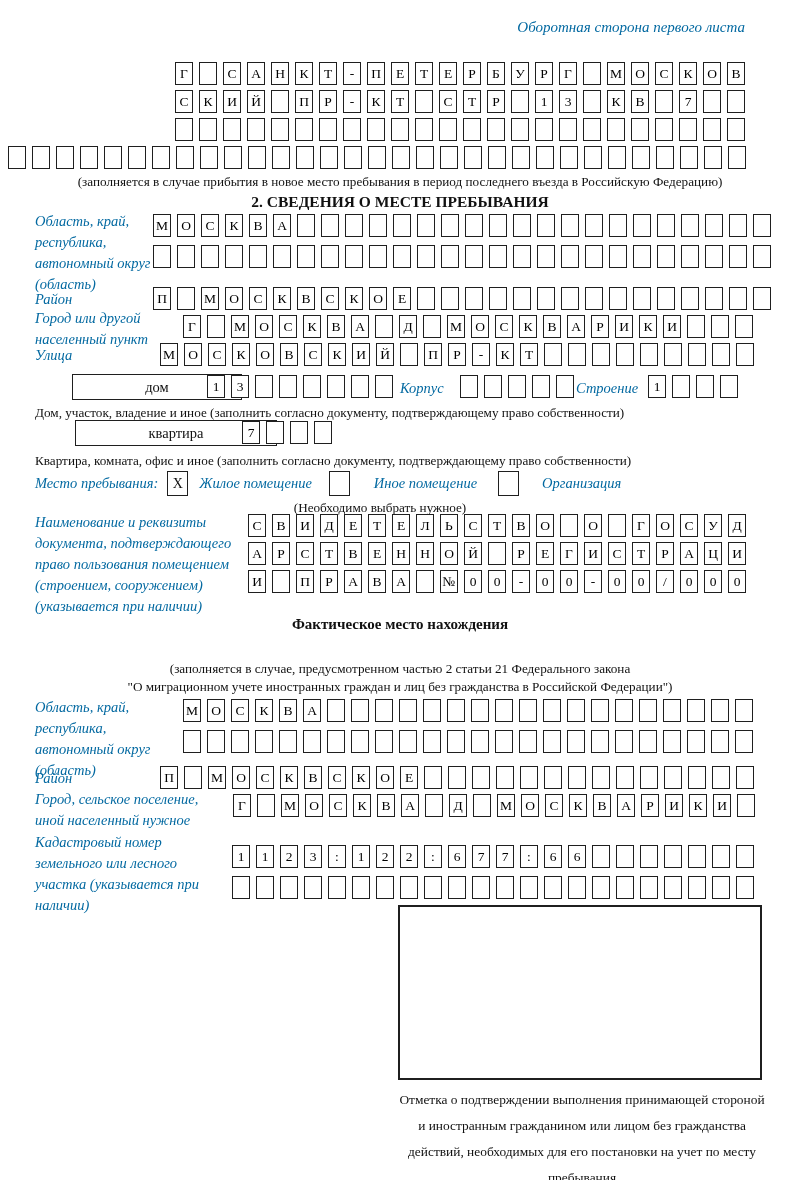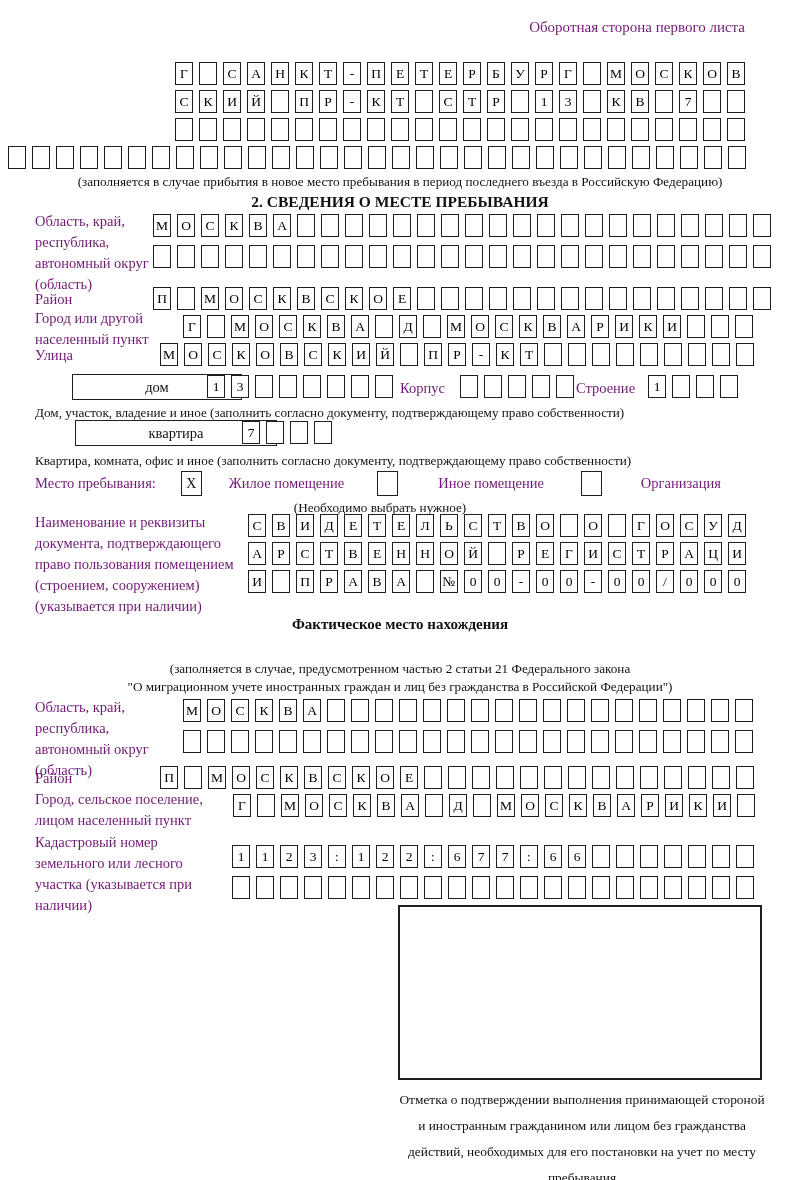--- a/index.html
+++ b/index.html
@@ -1,21 +1,21 @@
 <!DOCTYPE html>
 <html><head>
 <meta charset="utf-8">
 <style>
   * { margin:0; padding:0; box-sizing:border-box; }
   html,body { width:800px; height:1180px; background:#ffffff; color:#111;
     font-family:"Liberation Serif","DejaVu Serif",serif; }
   .page { position:relative; width:800px; height:1180px; overflow:hidden; }
 
   .abs { position:absolute; }
-  .label { font-size:14.5px; line-height:21px; color:#701a75; }
+  .label { font-size:14.5px; line-height:21px; color:#0369a1;font-style:italic; }
   .caption { font-size:13.2px; line-height:18px; color:#111; }
   .center { text-align:center; width:800px; left:0; }
   .heading { font-weight:bold; font-size:15.5px; }
 
   .cellrow { position:absolute; display:flex; gap:6px; }
   .cell { width:18px; height:23px; border:1.6px solid #1f1f1f; flex:0 0 18px;
     display:flex; align-items:center; justify-content:center;
     font-size:13.5px; line-height:1; color:#000; background:#fff; }
 
   .widebox { position:absolute; border:1.6px solid #1f1f1f; background:#fff;
@@ -323,21 +323,21 @@
 
   <div class="widebox" style="top:420px; left:33px; width:202px;">квартира</div>
   <div class="cellrow" style="top:421px; left:242px;">
       <span class="cell">7</span>
       <span class="cell"></span>
       <span class="cell"></span>
       <span class="cell"></span>
     </div>
   <div class="abs caption" style="top:452px; left:35px;text-align:right;">Квартира, комната, офис и иное (заполнить согласно документу, подтверждающему право собственности)</div>
 
-  <div class="abs" style="top:471px; left:35px; display:flex; align-items:center;gap:16px;">
+  <div class="abs" style="top:471px; left:35px; display:flex; align-items:center;">
     <span class="label">Место пребывания:</span>
     <span class="checkbox" style="margin-left:9px;">X</span>
     <span class="label" style="margin-left:11px;">Жилое помещение</span>
     <span class="checkbox" style="margin-left:17px;"></span>
     <span class="label" style="margin-left:24px;">Иное помещение</span>
     <span class="checkbox" style="margin-left:21px;"></span>
     <span class="label" style="margin-left:23px;">Организация</span>
   </div>
   <div class="abs caption" style="top:499px; left:0; width:760px; text-align:center;">(Необходимо выбрать нужное)</div>
 
@@ -492,21 +492,21 @@
       <span class="cell"></span>
       <span class="cell"></span>
       <span class="cell"></span>
       <span class="cell"></span>
       <span class="cell"></span>
       <span class="cell"></span>
       <span class="cell"></span>
       <span class="cell"></span>
     </div>
 
-  <div class="abs label" style="top:789px; left:35px; width:190px;">Город, сельское поселение, лицом населенный пункт</div>
+  <div class="abs label" style="top:789px; left:35px; width:190px;">Город, сельское поселение, иной населенный нужное</div>
   <div class="cellrow" style="top:794px; left:233px;">
       <span class="cell">Г</span>
       <span class="cell"></span>
       <span class="cell">М</span>
       <span class="cell">О</span>
       <span class="cell">С</span>
       <span class="cell">К</span>
       <span class="cell">В</span>
       <span class="cell">А</span>
       <span class="cell"></span>

